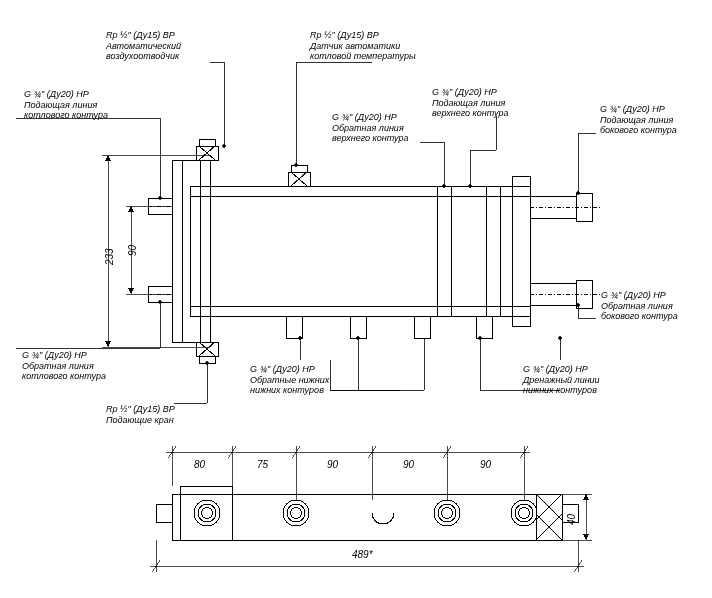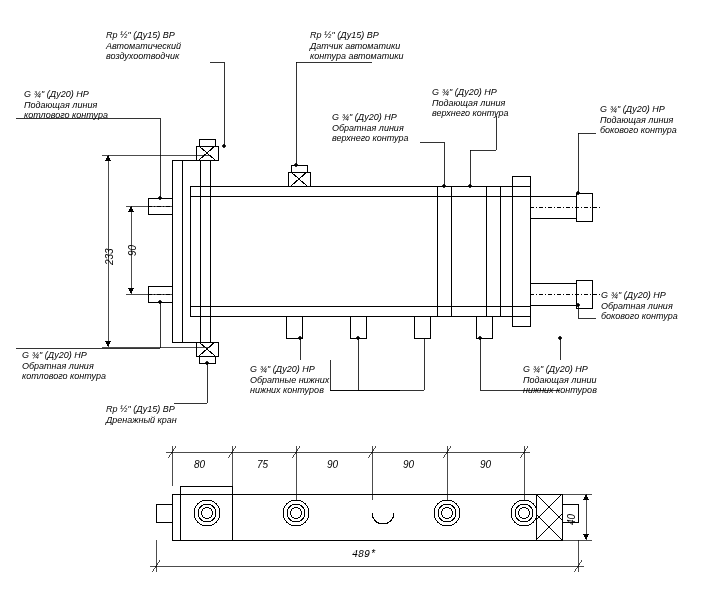--- a/index.html
+++ b/index.html
@@ -200,44 +200,44 @@
       <line x1="562" y1="540" x2="592" y2="540"></line>
       <line x1="586" y1="494" x2="586" y2="540"></line>
       <path d="M583 500 L586 494 L589 500" fill="#000" stroke="none"></path>
       <path d="M583 534 L586 540 L589 534" fill="#000" stroke="none"></path>
     </g>
   </g>
 </svg>
 
 <div class="lbl" style="left:106px;top:30px;"><span>Rp ½" (Ду15) ВР</span><br><span>Автоматический</span><br><span>воздухоотводчик</span></div>
 
-<div class="lbl" style="left:310px;top:30px;"><span>Rp ½" (Ду15) ВР</span><br><span>Датчик автоматики</span><br><span>контура автоматики</span></div>
+<div class="lbl" style="left:310px;top:30px;"><span>Rp ½" (Ду15) ВР</span><br><span>Датчик автоматики</span><br><span>котловой температуры</span></div>
 
 <div class="lbl" style="left:24px;top:89px;"><span>G ¾" (Ду20) НР</span><br><span>Подающая линия</span><br><span>котлового контура</span></div>
 
 <div class="lbl" style="left:432px;top:87px;"><span>G ¾" (Ду20) НР</span><br><span>Подающая линия</span><br><span>верхнего контура</span></div>
 
 <div class="lbl" style="left:332px;top:112px;"><span>G ¾" (Ду20) НР</span><br><span>Обратная линия</span><br><span>верхнего контура</span></div>
 
 <div class="lbl" style="left:600px;top:104px;"><span>G ¾" (Ду20) НР</span><br><span>Подающая линия</span><br><span>бокового контура</span></div>
 
 <div class="lbl" style="left:601px;top:290px;"><span>G ¾" (Ду20) НР</span><br><span>Обратная линия</span><br><span>бокового контура</span></div>
 
 <div class="lbl" style="left:22px;top:350px;"><span>G ¾" (Ду20) НР</span><br><span>Обратная линия</span><br><span>котлового контура</span></div>
 
-<div class="lbl" style="left:106px;top:404px;"><span>Rp ½" (Ду15) ВР</span><br><span>Дренажный кран</span></div>
+<div class="lbl" style="left:106px;top:404px;"><span>Rp ½" (Ду15) ВР</span><br><span>Подающие кран</span></div>
 
 <div class="lbl" style="left:250px;top:364px;"><span>G ¾" (Ду20) НР</span><br><span>Обратные нижних</span><br><span>нижних контуров</span></div>
 
-<div class="lbl" style="left:523px;top:364px;"><span>G ¾" (Ду20) НР</span><br><span>Подающая линии</span><br><span>нижних контуров</span></div>
+<div class="lbl" style="left:523px;top:364px;"><span>G ¾" (Ду20) НР</span><br><span>Дренажный линии</span><br><span>нижних контуров</span></div>
 
 <div class="vdim" style="left:104px;top:265px;">233</div>
 <div class="vdim" style="left:127px;top:256px;">90</div>
 <div class="vdim" style="left:566px;top:525px;">40</div>
 
 <div class="dim" style="left:194px;top:459px;">80</div>
 <div class="dim" style="left:257px;top:459px;">75</div>
 <div class="dim" style="left:327px;top:459px;">90</div>
 <div class="dim" style="left:403px;top:459px;">90</div>
 <div class="dim" style="left:480px;top:459px;">90</div>
-<div class="dim" style="left:352px;top:549px;font-family:Liberation Mono, monospace;">489*</div>
+<div class="dim" style="left:352px;top:549px;">489*</div>
 
 </div>
 
 </body></html>

